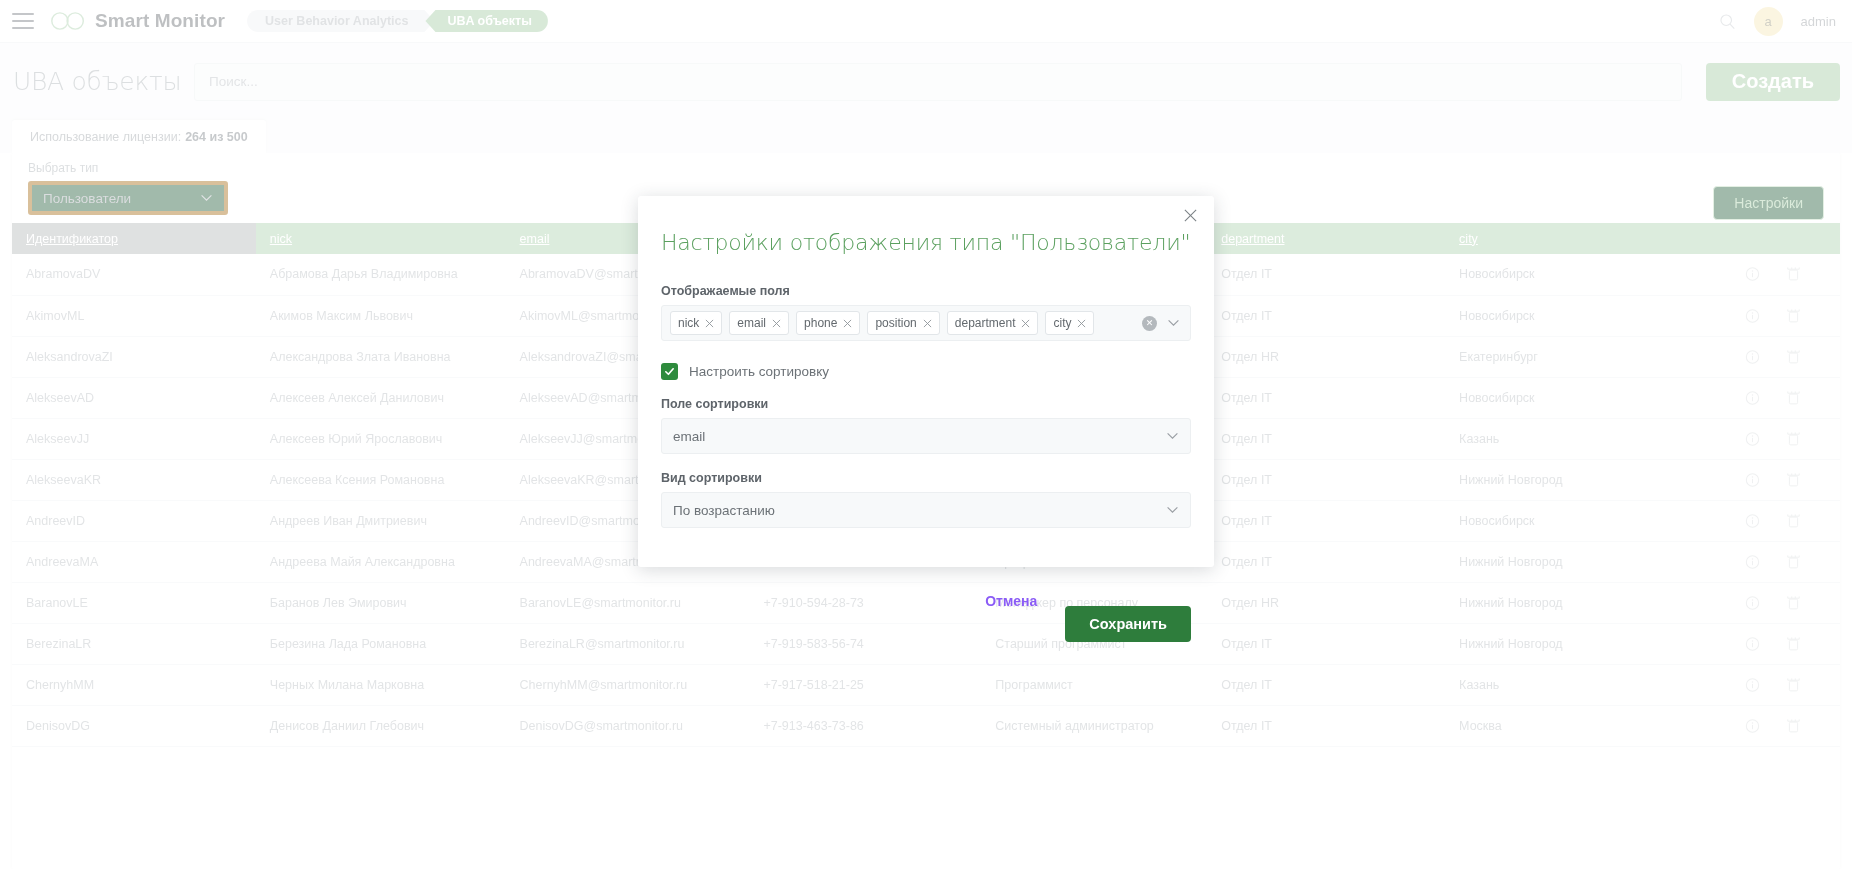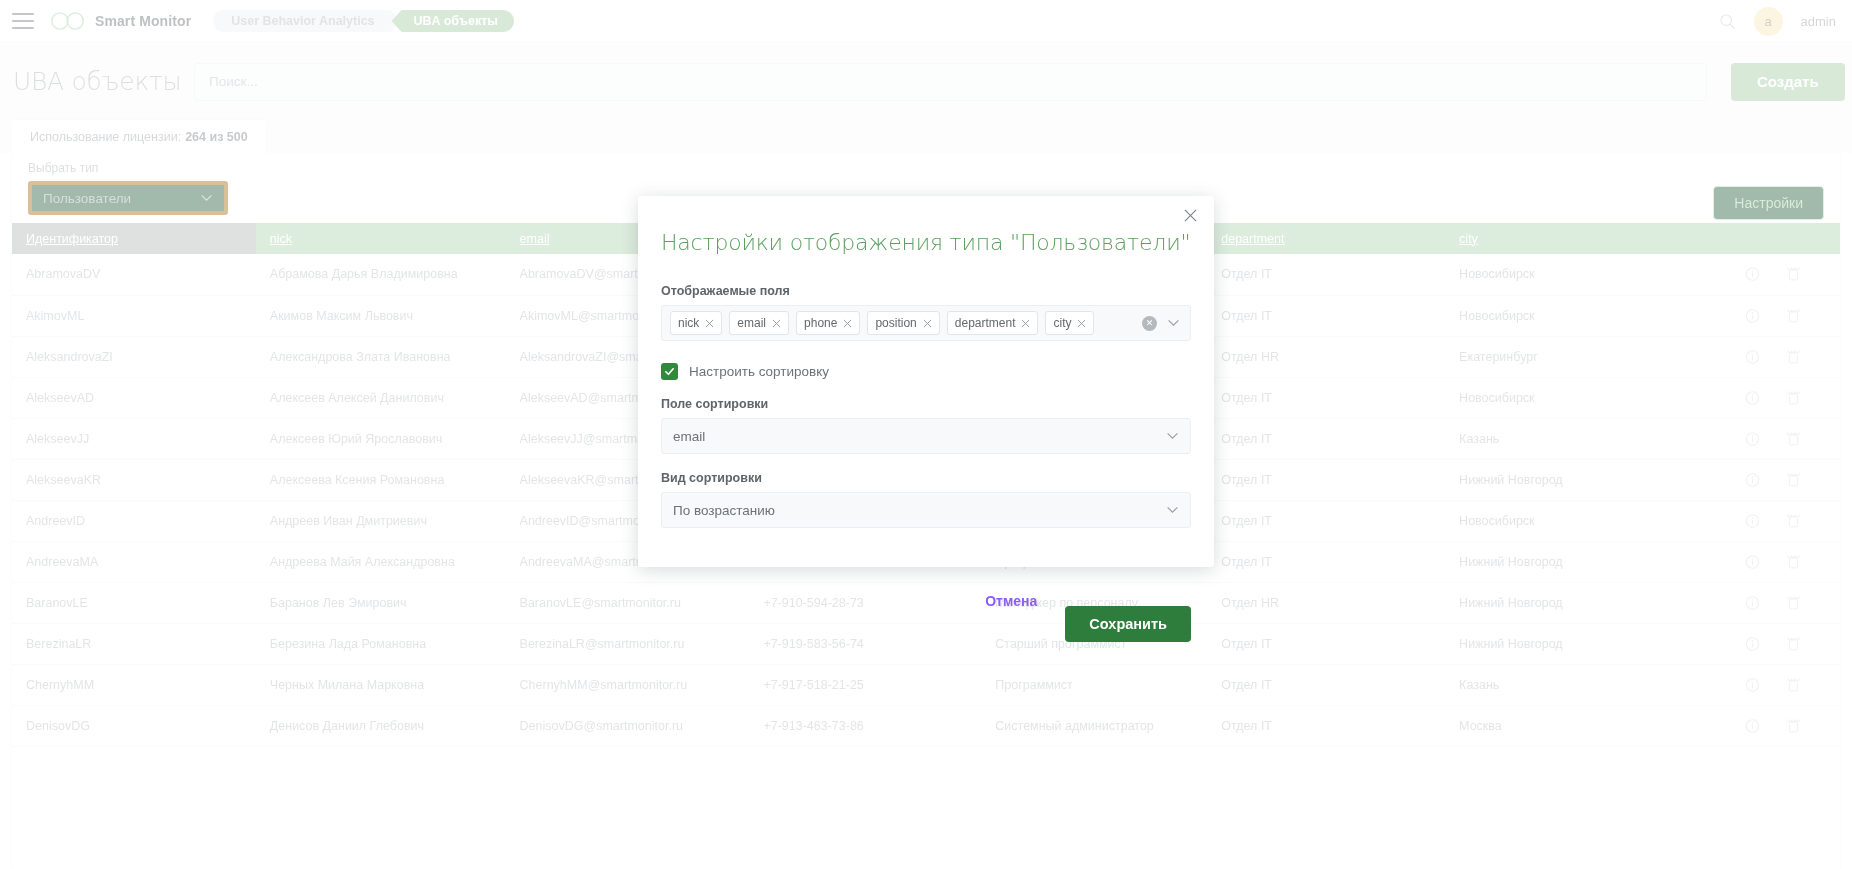--- a/index.html
+++ b/index.html
@@ -23,21 +23,21 @@
   .burger {
     width: 22px; height: 16px; margin-left: 12px; margin-right: 16px;
     display: flex; flex-direction: column; justify-content: space-between;
     cursor: pointer;
   }
   .burger span { display: block; height: 2px; background: #6d7278; border-radius: 1px; }
 
   .brand { display: flex; align-items: center; gap: 9px; }
   .brand-logo { width: 36px; height: 20px; display: block; }
   .brand-name {
-    font-size: 14px; font-weight: bold; color: #5e6368; letter-spacing: .1px;
+    font-size: 19px; font-weight: bold; color: #5e6368; letter-spacing: .1px;
   }
 
   .crumbs { display: flex; align-items: center; margin-left: 22px; height: 22px; }
   .crumb {
     height: 22px; display: flex; align-items: center;
     font-size: 12.5px; font-weight: bold; padding: 0 18px;
     white-space: nowrap; cursor: pointer;
   }
   .crumb.inactive {
     background: #eef0f2; color: #b4b9bd;
@@ -85,22 +85,22 @@
     max-width: 1513px;
   }
   .search-box input {
     border: 0; outline: 0; background: transparent;
     font-family: "Liberation Sans", sans-serif;
     font-size: 13.5px; color: #6d7278; width: 100%;
   }
   .search-box input::placeholder { color: #b9bec2; }
   .btn-create {
     background: #9dc99f; color: #ffffff; border: 0; border-radius: 4px;
-    height: 38px; padding: 0 26px; font-size: 15px; font-weight: bold;
-    cursor: pointer; margin-right: 0;
+    height: 38px; padding: 0 26px; font-size: 20px; font-weight: bold;
+    cursor: pointer; margin-right: 12px;
     font-family: "Liberation Sans", sans-serif;
   }
 
   
   .licensebar {
     position: absolute; top: 120px; left: 0; width: 1852px; height: 33px;
     background: #fafbfc; z-index: 3;
   }
   .license-chip {
     position: absolute; left: 12px; top: 0;

